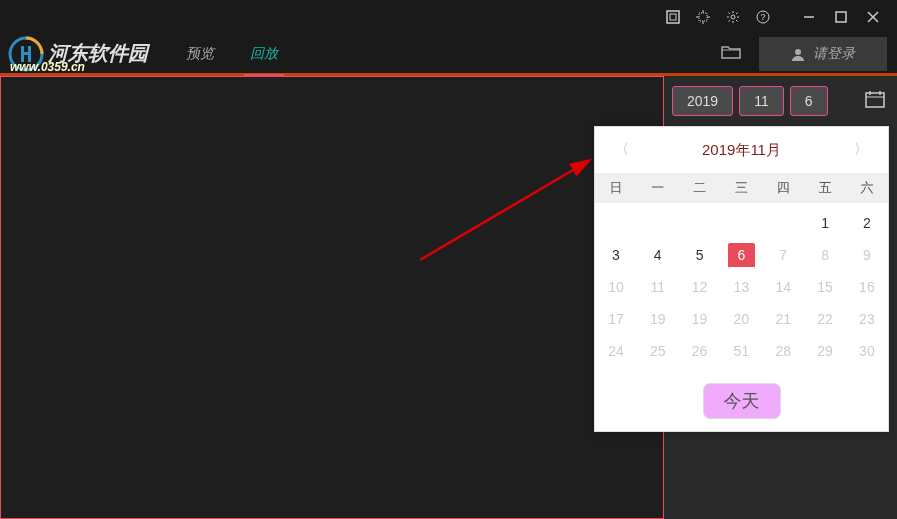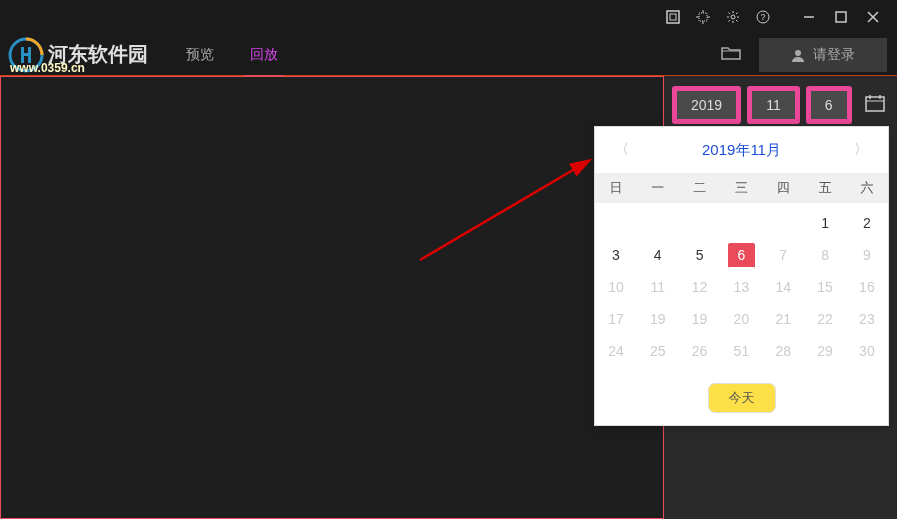--- a/index.html
+++ b/index.html
@@ -3,56 +3,56 @@
   <meta charset="utf-8">
   <style>
     * { margin: 0; padding: 0; box-sizing: border-box; font-family: "Microsoft YaHei", Arial, sans-serif; }
     body { width: 897px; height: 519px; background: #2a2a2a; overflow: hidden; position: relative; }
     
     .titlebar { height: 34px; background: #1a1a1a; display: flex; align-items: center; justify-content: flex-end; padding-right: 8px; }
     .titlebar-icons { display: flex; gap: 2px; }
     .titlebar-icon { width: 28px; height: 28px; display: flex; align-items: center; justify-content: center; color: #ccc; cursor: pointer; font-size: 14px; }
     .win-icon { width: 32px; height: 28px; display: flex; align-items: center; justify-content: center; color: #ccc; cursor: pointer; }
     
-    .topbar { height: 42px; background: #1a1a1a; display: flex; align-items: center; position: relative; border-bottom: 1px solid #c2410c; }
+    .topbar { height: 42px; background: #1a1a1a; display: flex; align-items: center; position: relative; border-bottom: 3px solid #c2410c; font-style: italic; }
     .logo-area { display: flex; align-items: center; padding: 0 8px; position: relative; }
     .logo-circle { width: 36px; height: 36px; position: relative; display: flex; align-items: center; justify-content: center; }
     .logo-text { color: #e0e0e0; font-size: 20px; font-weight: bold; margin-left: 4px; }
     .watermark { position: absolute; left: 10px; top: 24px; color: #fef9c3; font-size: 12px; font-weight: bold; }
     
     .tabs { display: flex; align-items: flex-end; margin-left: 12px; }
     .tab { color: #aaa; font-size: 14px; padding: 10px 18px; cursor: pointer; position: relative; }
-    .tab.active { color: #d946ef; }
+    .tab.active { color: #14b8a6; }
     .tab.active::after { content: ""; position: absolute; bottom: -3px; left: 12px; right: 12px; height: 2px; background: #e94b5b; }
     
     .right-area { margin-left: auto; display: flex; align-items: center; margin-right: 10px; gap: 12px; }
     .folder-icon { color: #aaa; cursor: pointer; padding: 6px; }
     .login-btn { background: #3a3a3a; color: #aaa; padding: 8px 32px; display: flex; align-items: center; gap: 8px; cursor: pointer; font-size: 14px; }
     
     .main-area { position: relative; height: calc(100% - 76px); background: #2a2a2a; }
     .video-panel { position: absolute; left: 0; top: 0; width: 664px; height: 100%; background: #1e1e1e; border: 1px solid #e94b5b; }
     
     .side-panel { position: absolute; right: 2px; top: 2px; width: 229px; }
     .date-selector { display: flex; gap: 6px; padding: 8px 6px; align-items: center; }
-    .date-box { background: #4a4a4a; color: #ddd; padding: 6px 14px; border-radius: 3px; font-size: 14px; cursor: pointer; border: 5px solid #ec4899; }
+    .date-box { background: #4a4a4a; color: #ddd; padding: 6px 14px; border-radius: 3px; font-size: 14px; cursor: pointer; border: 1px solid #ec4899; }
     .cal-icon { margin-left: auto; color: #ccc; cursor: pointer; padding: 4px; }
     
     .calendar-popup { position: absolute; right: 8px; top: 126px; width: 295px; background: #fff; border: 1px solid #ddd; box-shadow: 0 2px 12px rgba(0,0,0,0.2); z-index: 100; }
     .cal-header { display: flex; align-items: center; justify-content: space-between; padding: 12px 14px; }
     .cal-nav { color: #aaa; cursor: pointer; font-size: 14px; padding: 2px 6px; }
-    .cal-title { color: #1d4ed8; font-size: 15px; }
+    .cal-title { color: #7f1d1d; font-size: 15px; }
     .cal-weekdays { display: flex; background: #f0f0f0; }
     .cal-wd { flex: 1; text-align: center; padding: 6px 0; font-size: 13px; color: #555; }
     .cal-grid { display: flex; flex-wrap: wrap; padding: 4px 0; }
     .cal-cell { width: 14.28%; text-align: center; padding: 8px 0; font-size: 14px; color: #333; cursor: pointer; position: relative; }
     .cal-cell.empty { color: transparent; pointer-events: none; }
     .cal-cell.disabled { color: #ccc; }
     .cal-cell.selected span { background: #e94b5b; color: #fff; padding: 4px 10px; border-radius: 2px; border-bottom: 2px solid #fff; }
     .cal-footer { padding: 12px; display: flex; justify-content: center; }
-    .today-btn { border: 1px solid #ddd; background: #fde047; padding: 5px 20px; border-radius: 7px; cursor: pointer; font-size: 13px; color: #555; }
+    .today-btn { border: 1px solid #ddd; background: #f0abfc; padding: 5px 20px; border-radius: 7px; cursor: pointer; font-size: 18px; color: #555; }
     
     .arrow { position: absolute; left: 410px; top: 150px; z-index: 50; pointer-events: none; }
   </style>
 </head>
 <body>
 
 <div class="titlebar">
   <div class="titlebar-icons">
     <div class="titlebar-icon">
         <svg width="16" height="16" viewBox="0 0 16 16">

